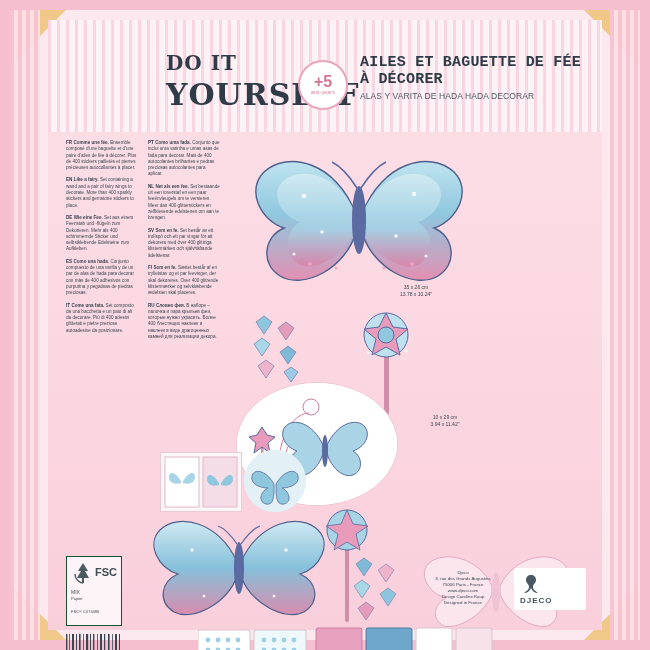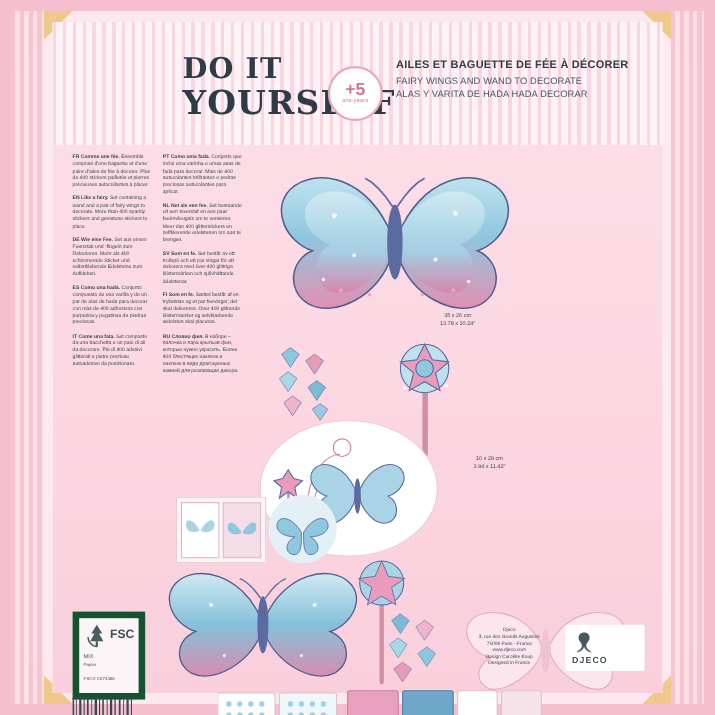--- a/index.html
+++ b/index.html
@@ -24,30 +24,30 @@
 
   
   .card{position:absolute;left:48px;top:20px;width:554px;height:610px;background:#fdfdfd;}
   .card-inner{position:absolute;left:0;top:0;right:0;bottom:0;background:#ffffff;}
 
   
   .header{position:absolute;left:0;top:0;width:554px;height:112px;background:#fdf2f6;}
   .hdr-stripes{position:absolute;left:0;top:0;width:554px;height:112px;
     background:repeating-linear-gradient(90deg,rgba(246,190,208,.55) 0 3px,rgba(255,255,255,0) 3px 9px);}
   .logo{position:absolute;left:118px;top:28px;width:160px;color:#2f3b46;}
-  .logo .l1{font-size:26px;font-weight:700;letter-spacing:1px;line-height:30px;font-family:"DejaVu Serif",serif;}
+  .logo .l1{font-size:20px;font-weight:700;letter-spacing:1px;line-height:30px;font-family:"DejaVu Serif",serif;}
   .logo .l2{font-size:30px;font-weight:700;letter-spacing:1px;line-height:34px;font-family:"DejaVu Serif",serif;}
   .age{position:absolute;left:250px;top:40px;width:46px;height:46px;border-radius:50%;
        background:#fff;border:2px solid #e9a7bd;display:flex;flex-direction:column;
        align-items:center;justify-content:center;color:#d6748f;}
   .age .big{font-size:16px;font-weight:700;line-height:14px;}
   .age .small{font-size:5px;line-height:7px;letter-spacing:.2px;}
 
   .titles{position:absolute;left:312px;top:34px;width:230px;color:#3c4a55;}
-  .titles .t-main{font-size:10px;font-weight:700;letter-spacing:.2px;color:#2f3b46;margin-bottom:3px;}
+  .titles .t-main{font-size:15px;font-weight:700;letter-spacing:.2px;color:#2f3b46;margin-bottom:3px;font-family:Liberation Mono, monospace;}
   .titles .t-sub{font-size:8.5px;letter-spacing:.1px;color:#4b5862;margin-bottom:2px;}
 
   
   .body{position:absolute;left:0;top:112px;width:554px;height:498px;background:#fbd9e3;}
   .body-fade{position:absolute;left:0;top:0;width:554px;height:498px;
     background:linear-gradient(180deg,#fcdde6 0%,#fbd6e1 55%,#f9cfdc 100%);}
 
   
   .col{position:absolute;width:72px;font-size:4.6px;line-height:6.3px;color:#3a4650;}
   .col.left{left:18px;top:8px;}
@@ -77,21 +77,21 @@
   
   .bfly-low{position:absolute;left:96px;top:372px;width:190px;height:116px;}
   .wand-low{position:absolute;left:272px;top:372px;width:56px;height:120px;}
   .sheets{position:absolute;left:150px;top:492px;width:300px;height:56px;}
 
   
   .wings-low{position:absolute;left:368px;top:406px;width:160px;height:92px;}
   .gems-low{position:absolute;left:300px;top:424px;width:60px;height:72px;}
 
   
-  .fsc{position:absolute;left:18px;top:424px;width:54px;height:68px;border:6px solid #14532d;background:#fdf4f7;color:#404d55;}
+  .fsc{position:absolute;left:18px;top:424px;width:54px;height:68px;border:1px solid #14532d;background:#fdf4f7;color:#404d55;}
   .fsc .tree{position:absolute;left:7px;top:5px;width:18px;height:22px;}
   .fsc .f{position:absolute;left:28px;top:9px;font-size:11px;font-weight:700;}
   .fsc .l1{position:absolute;left:4px;top:32px;font-size:5px;}
   .fsc .l2{position:absolute;left:4px;top:39px;font-size:4px;}
   .fsc .l3{position:absolute;left:4px;top:52px;font-size:4px;}
 
   
   .credits{position:absolute;left:360px;top:438px;width:110px;font-size:4.4px;line-height:6px;color:#3a4650;text-align:center;}
   .brandbox{position:absolute;left:466px;top:436px;width:72px;height:42px;background:#fff;border-radius:2px;}
   .brandbox .gecko{position:absolute;left:6px;top:5px;width:22px;height:22px;}
@@ -126,21 +126,20 @@
           <div class="l2">YOURSELF</div>
         </div>
 
         <div class="age">
           <div class="big">+5</div>
           <div class="small">ans-years</div>
         </div>
 
         <div class="titles">
           <div class="t-main">AILES ET BAGUETTE DE FÉE À DÉCORER</div>
-          <div class="t-sub">FAIRY WINGS AND WAND TO DECORATE</div>
           <div class="t-sub">ALAS Y VARITA DE HADA HADA DECORAR</div>
         </div>
       </div>
 
       <div class="body">
         <div class="body-fade"></div>
 
         <div class="col left">
           <div class="blk">
             <span class="lang">FR</span>

